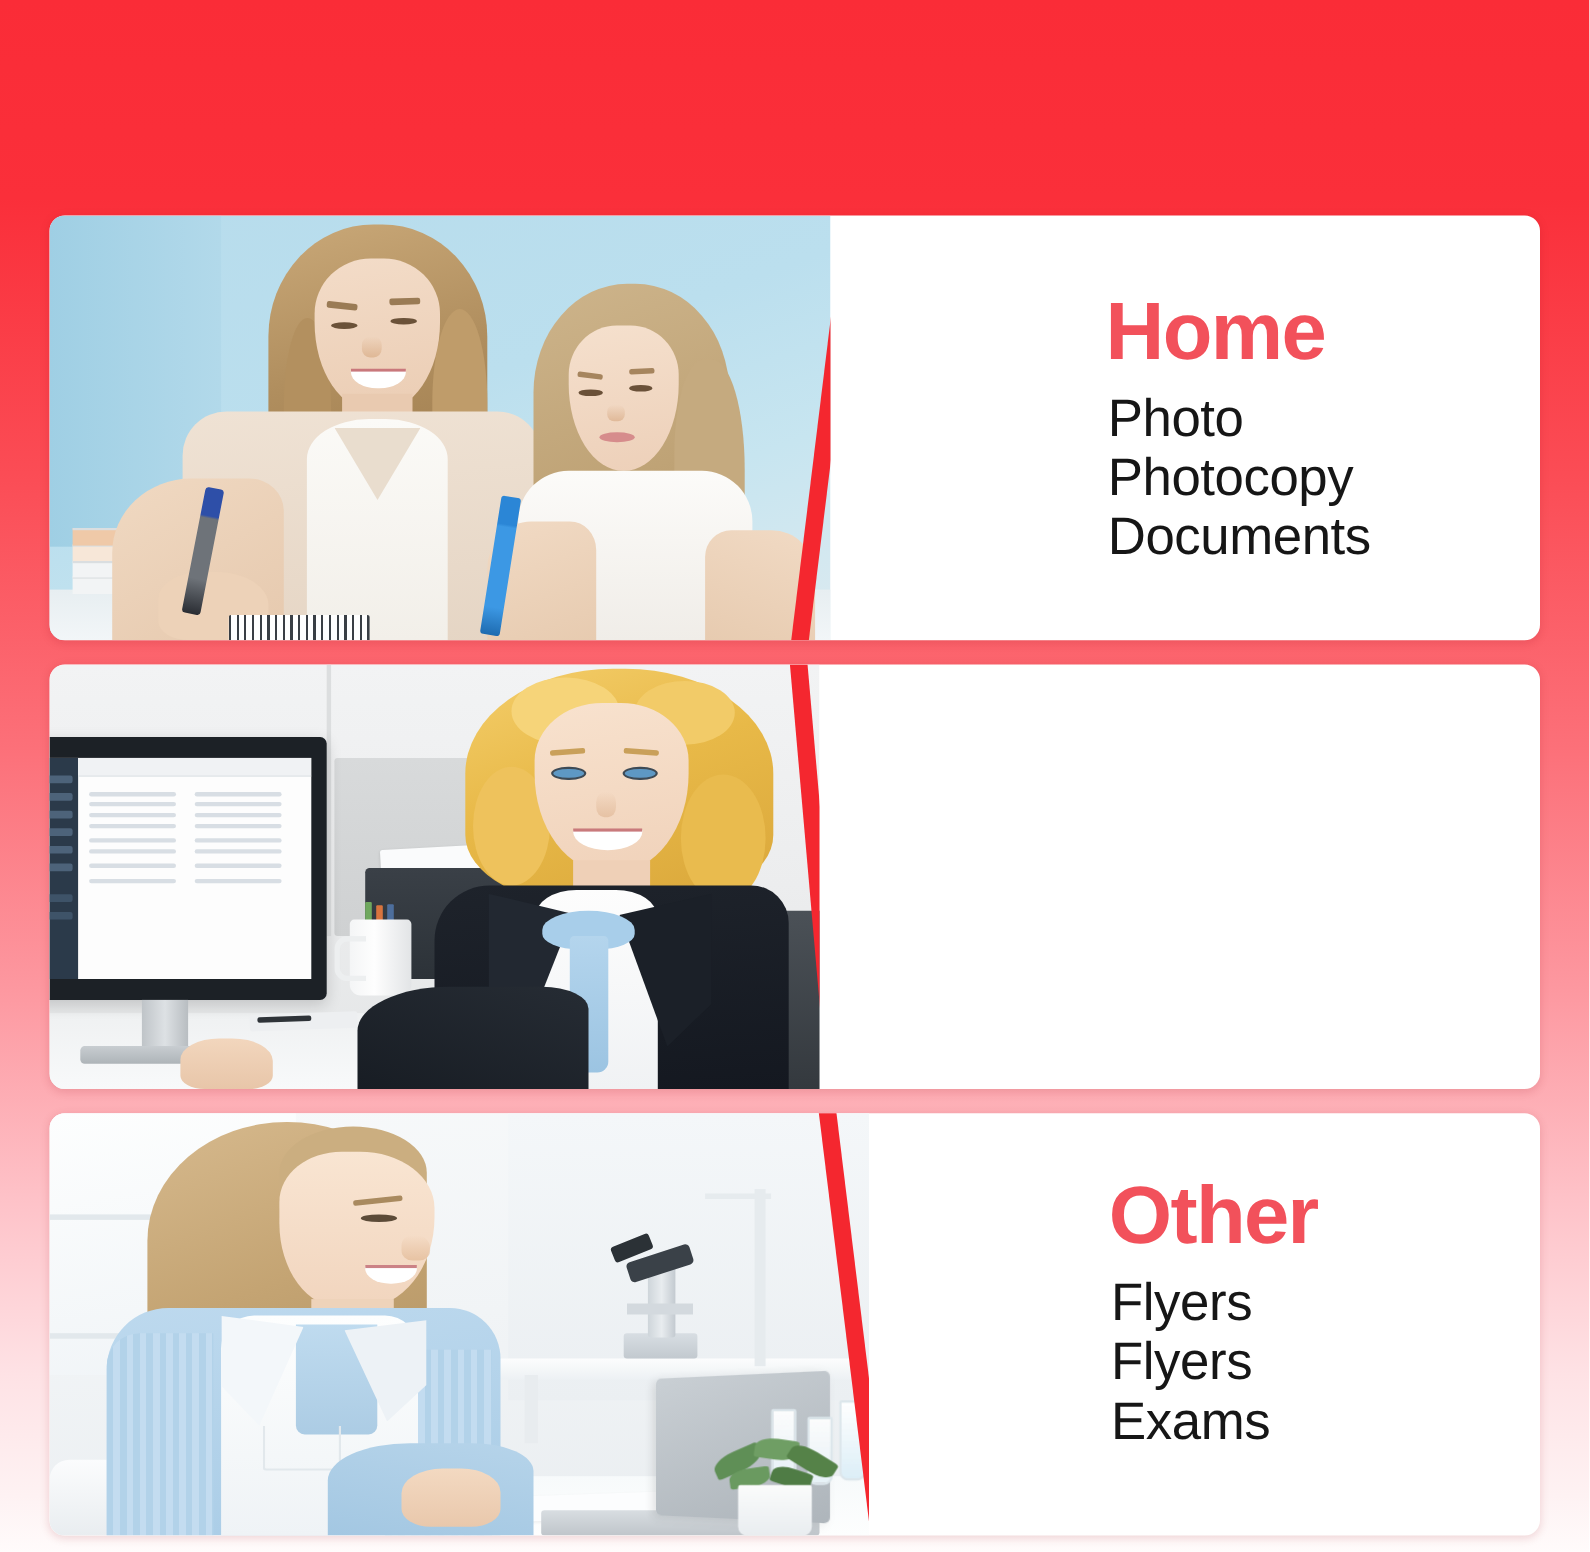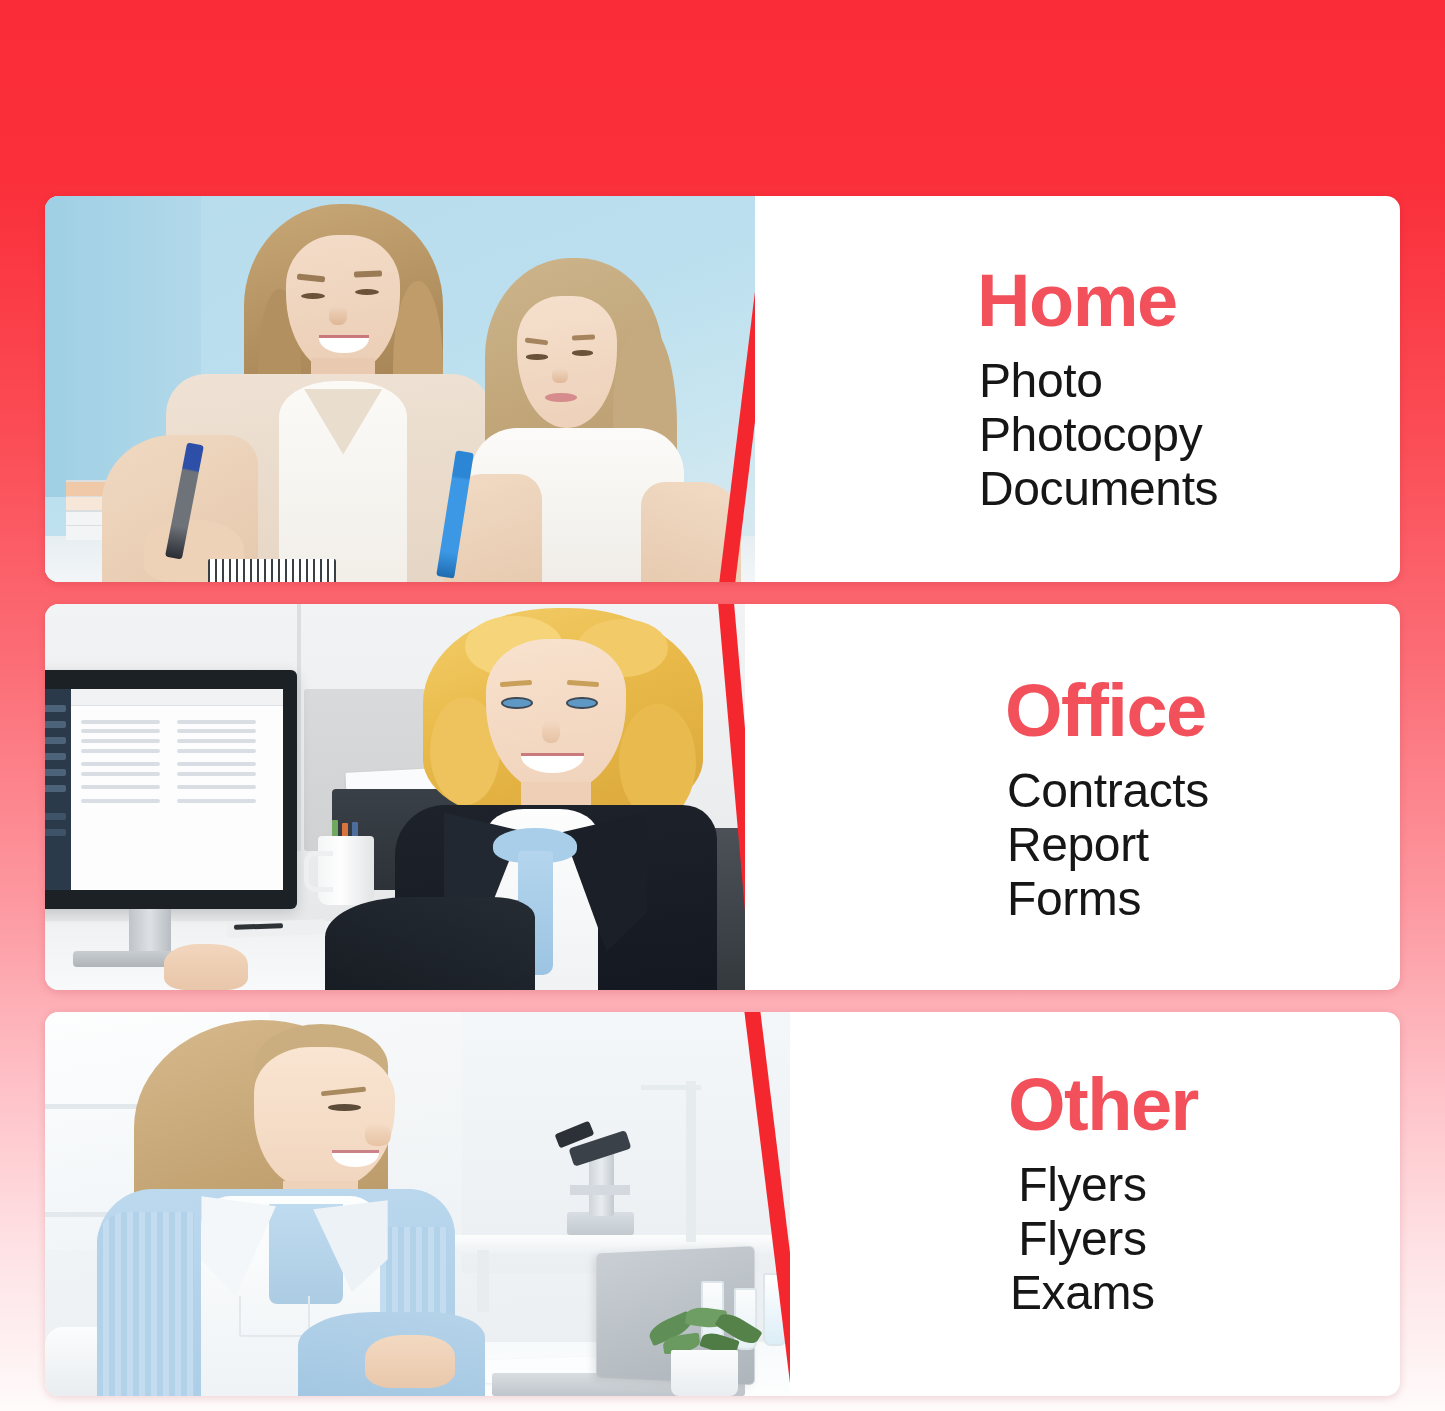--- a/index.html
+++ b/index.html
@@ -748,21 +748,21 @@
         <div class="p1-g-mouth"></div>
         <div class="p1-g-top"></div>
         <div class="p1-g-arm"></div>
         <div class="p1-g-arm2"></div>
         <div class="p1-pen-b"></div>
         <div class="p1-notebook"></div>
       </div>
       <div class="divider" style="right:-4px; transform: skewX(-7deg);"></div>
     </div>
 
-    <div class="card-text" style="left:682px; width:533px;">
+    <div class="card-text" style="left:710px; width:533px;">
       <div class="card-heading" style="left:250px; top:68px;">Home</div>
       <ul class="card-list" style="left:252px; top:158px;">
         <li>Photo</li>
         <li>Photocopy</li>
         <li>Documents</li>
       </ul>
     </div>
   </div>
 
   <div class="card" id="card-office">
@@ -844,28 +844,20 @@
         <div class="p2-lapel-l"></div>
         <div class="p2-lapel-r"></div>
         <div class="p2-bow"></div>
         <div class="p2-bow-tail"></div>
         <div class="p2-arm"></div>
         <div class="p2-hand"></div>
       </div>
       <div class="divider" style="right:-6px; transform: skewX(5deg);"></div>
     </div>
 
-    <div class="card-text" style="left:700px; width:655px;">
-      <div class="card-heading" style="left:260px; top:70px;">Office</div>
-      <ul class="card-list" style="left:262px; top:160px;">
-        <li>Contracts</li>
-        <li>Report</li>
-        <li>Forms</li>
-      </ul>
-    </div>
   </div>
 
   <div class="card" id="card-other">
 
     <div class="card-photo" style="width:745px;">
       <div class="photo-inner">
         <div class="p3-bg"></div>
         <div class="p3-window"></div>
         <div class="p3-win-frame"></div>
         <div class="p3-win-frame2"></div>
@@ -916,21 +908,21 @@
         <div class="p3-lapel-r"></div>
         <div class="p3-pocket"></div>
         <div class="p3-arm"></div>
         <div class="p3-hands"></div>
       </div>
       <div class="divider" style="right:6px; transform: skewX(7deg);"></div>
     </div>
 
     <div class="card-text" style="left:745px; width:548px;">
       <div class="card-heading" style="left:218px; top:56px;">Other</div>
-      <ul class="card-list" style="left:220px; top:146px;text-align:center;">
+      <ul class="card-list" style="left:220px; top:146px;">
         <li>Flyers</li>
         <li>Flyers</li>
         <li>Exams</li>
       </ul>
     </div>
   </div>
 
 </div>
 
 </body></html>

